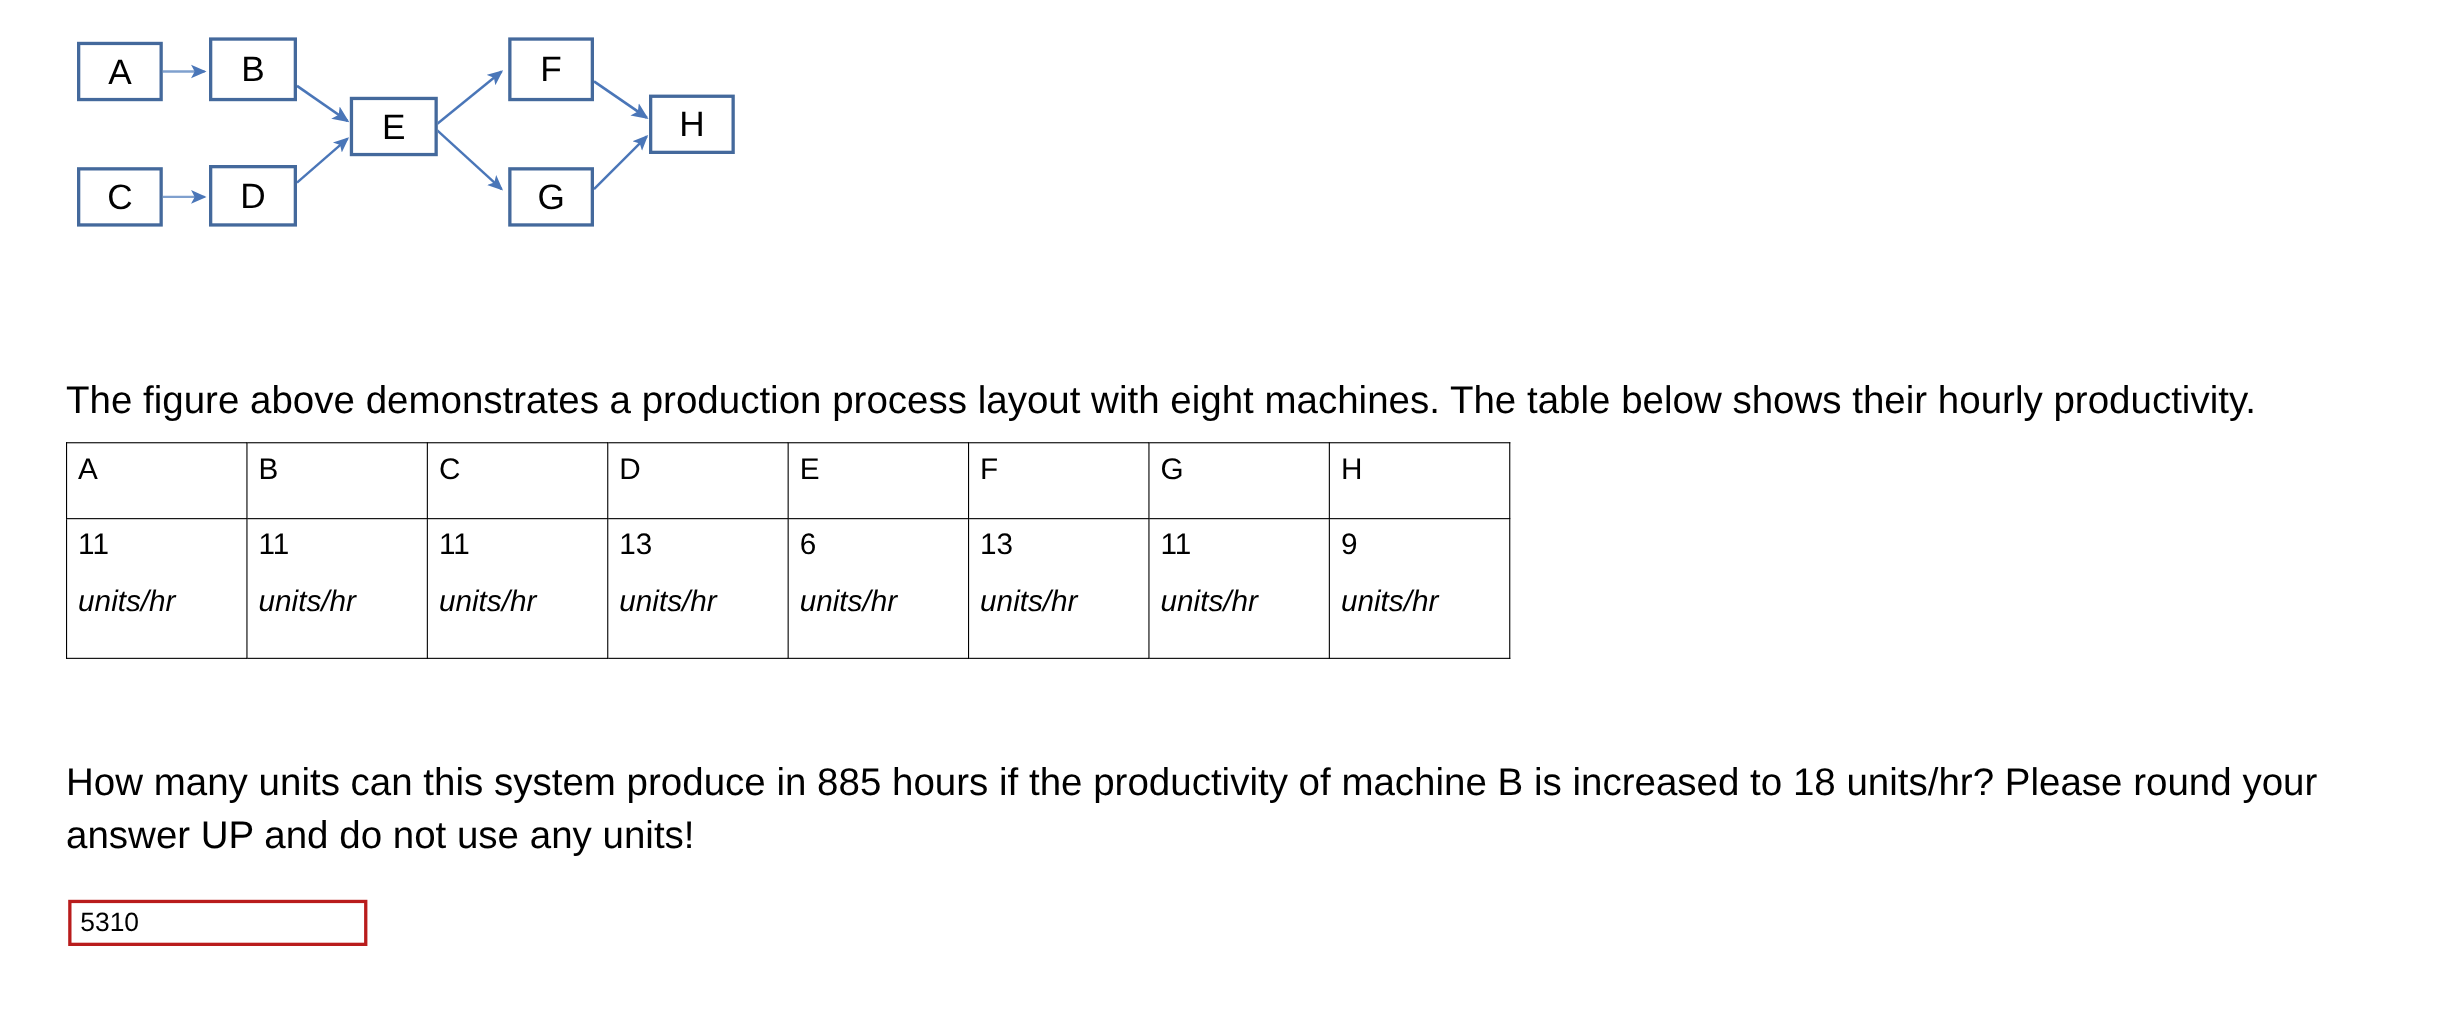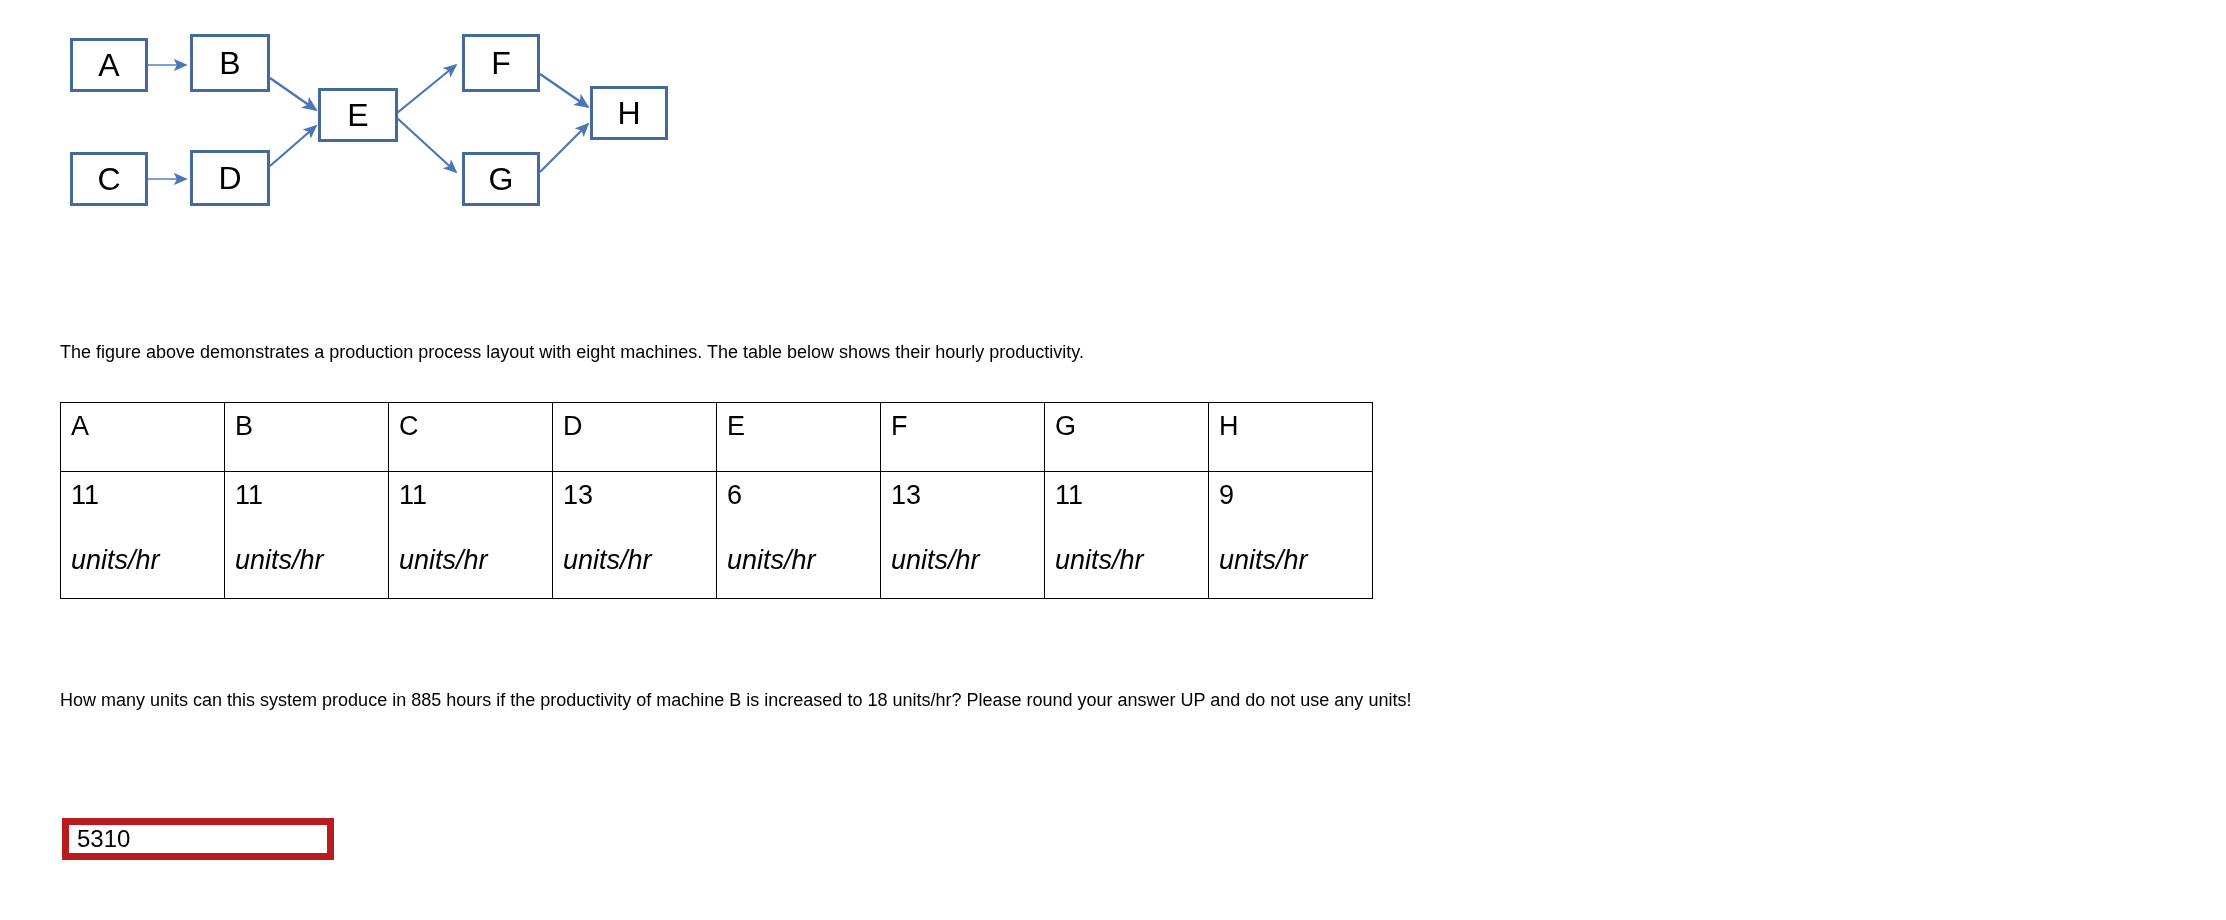--- a/index.html
+++ b/index.html
@@ -40,21 +40,21 @@
     font-family: "Liberation Sans", sans-serif;
     font-size: 32px;
     color: #000000;
     line-height: 1;
   }
 
   
   .para {
     position: absolute;
     font-family: "Liberation Sans", sans-serif;
-    font-size: 18px;
+    font-size: 35px;
     line-height: 1.38;
     color: #000000;
     white-space: pre-wrap;
   }
   #intro-paragraph {
     left: 60px;
     top: 340px;
     width: 2100px;
   }
   #question-paragraph {
@@ -85,36 +85,36 @@
   }
   #productivity-table thead th {
     height: 52px;
     width: 143px;
   }
   #productivity-table tbody td {
     height: 110px;
   }
   .cell-value {
     display: block;
-    margin-bottom: 34px;
+    margin-bottom: 20px;
   }
   .cell-unit {
     display: block;
     font-style: italic;
   }
 
   
   #answer-input {
     position: absolute;
     left: 62px;
     top: 818px;
     width: 272px;
     height: 42px;
     box-sizing: border-box;
-    border: 7px solid #b91c1c;
+    border: 3px solid #b91c1c;
     background: #ffffff;
     font-family: "Liberation Sans", sans-serif;
     font-size: 24px;
     color: #000000;
     padding: 2px 8px;
     outline: none;
   }
 </style>
 </head>
 <body>

